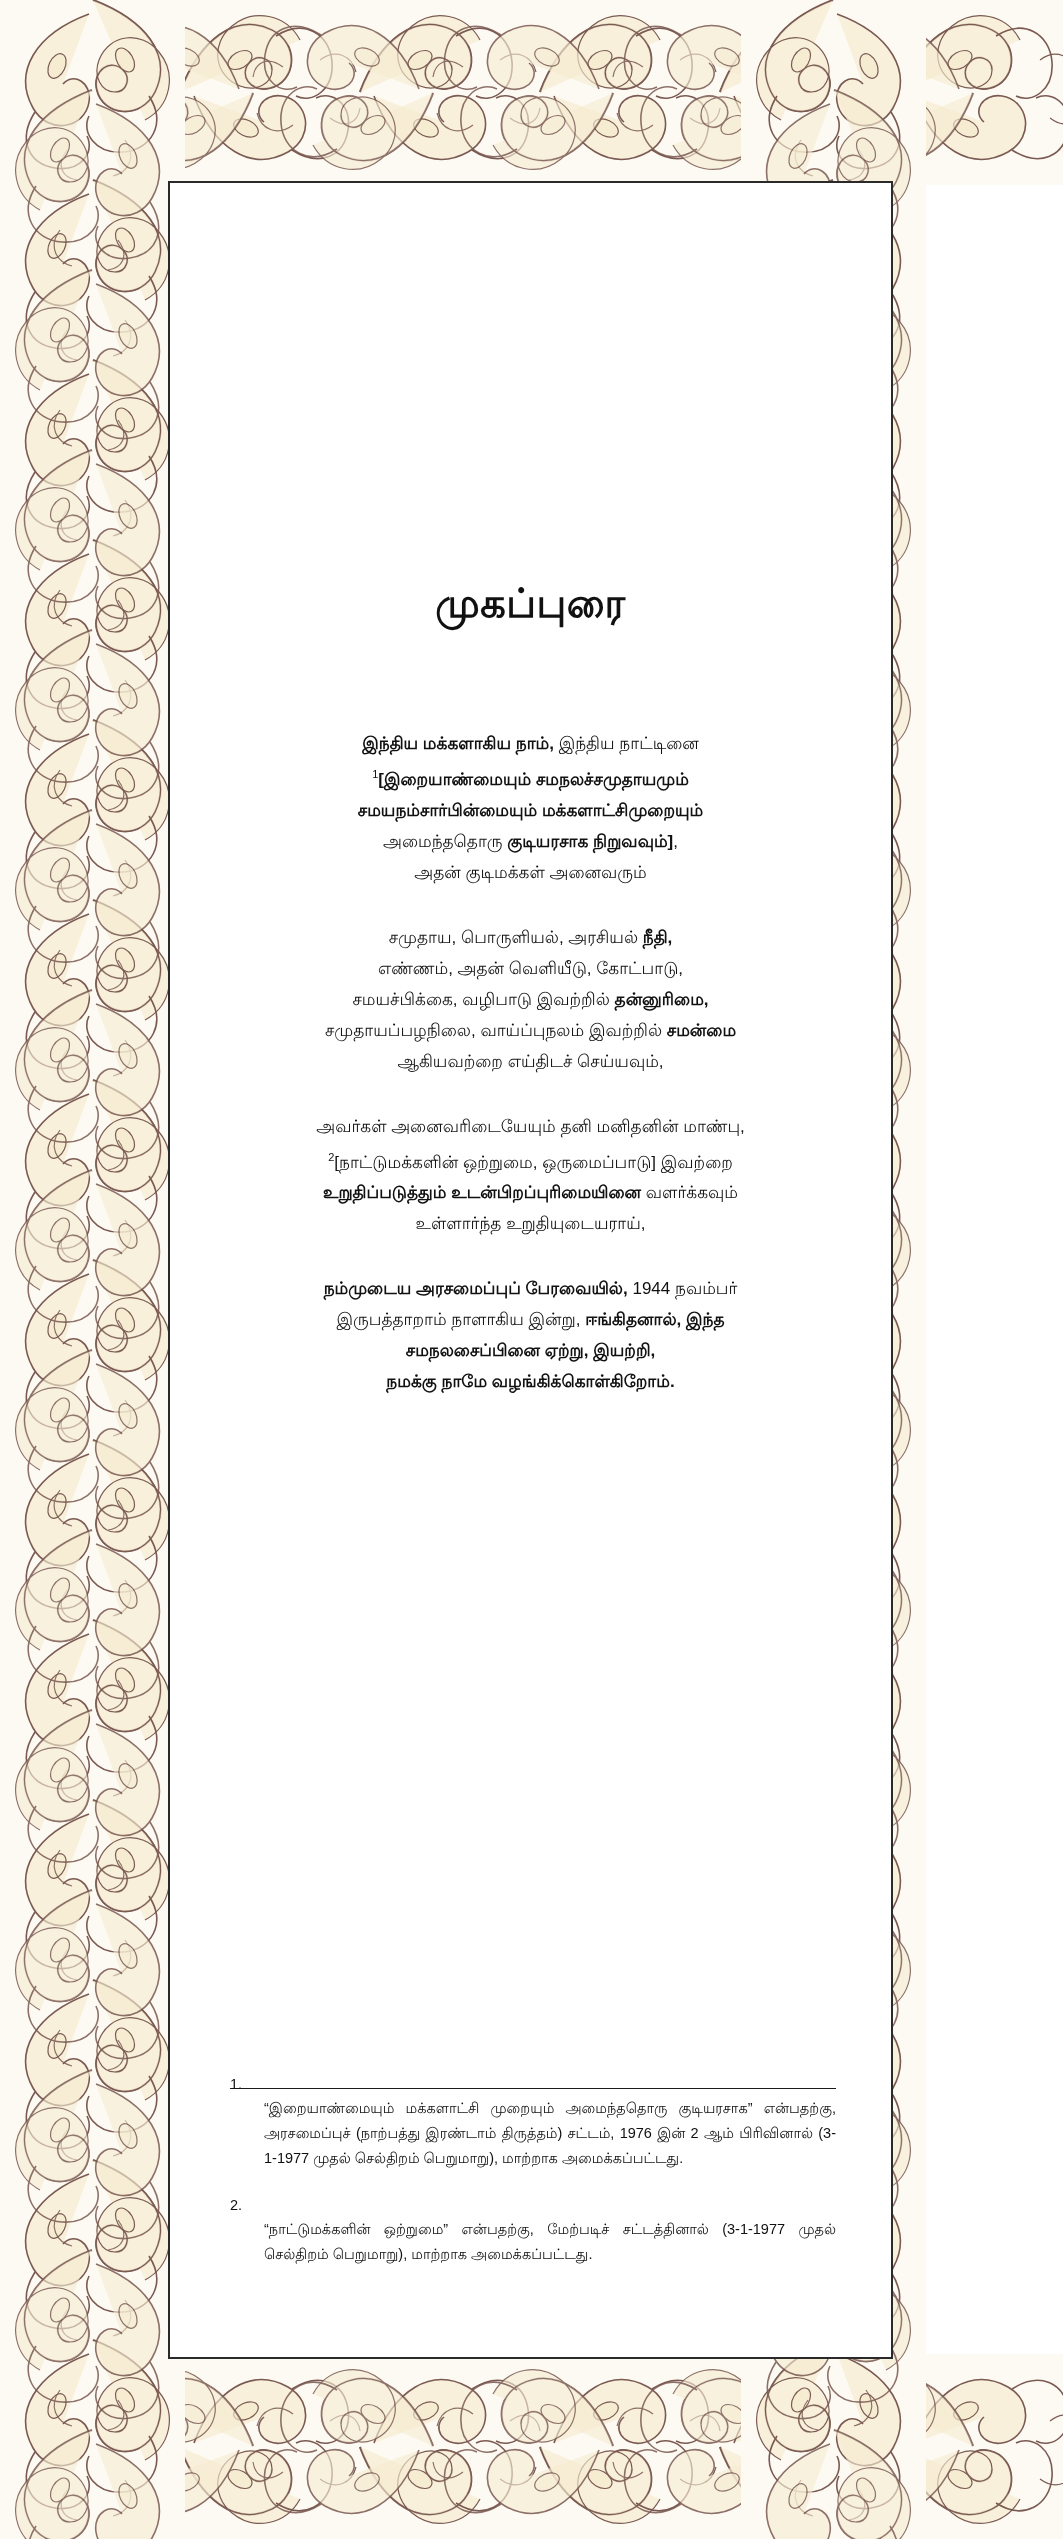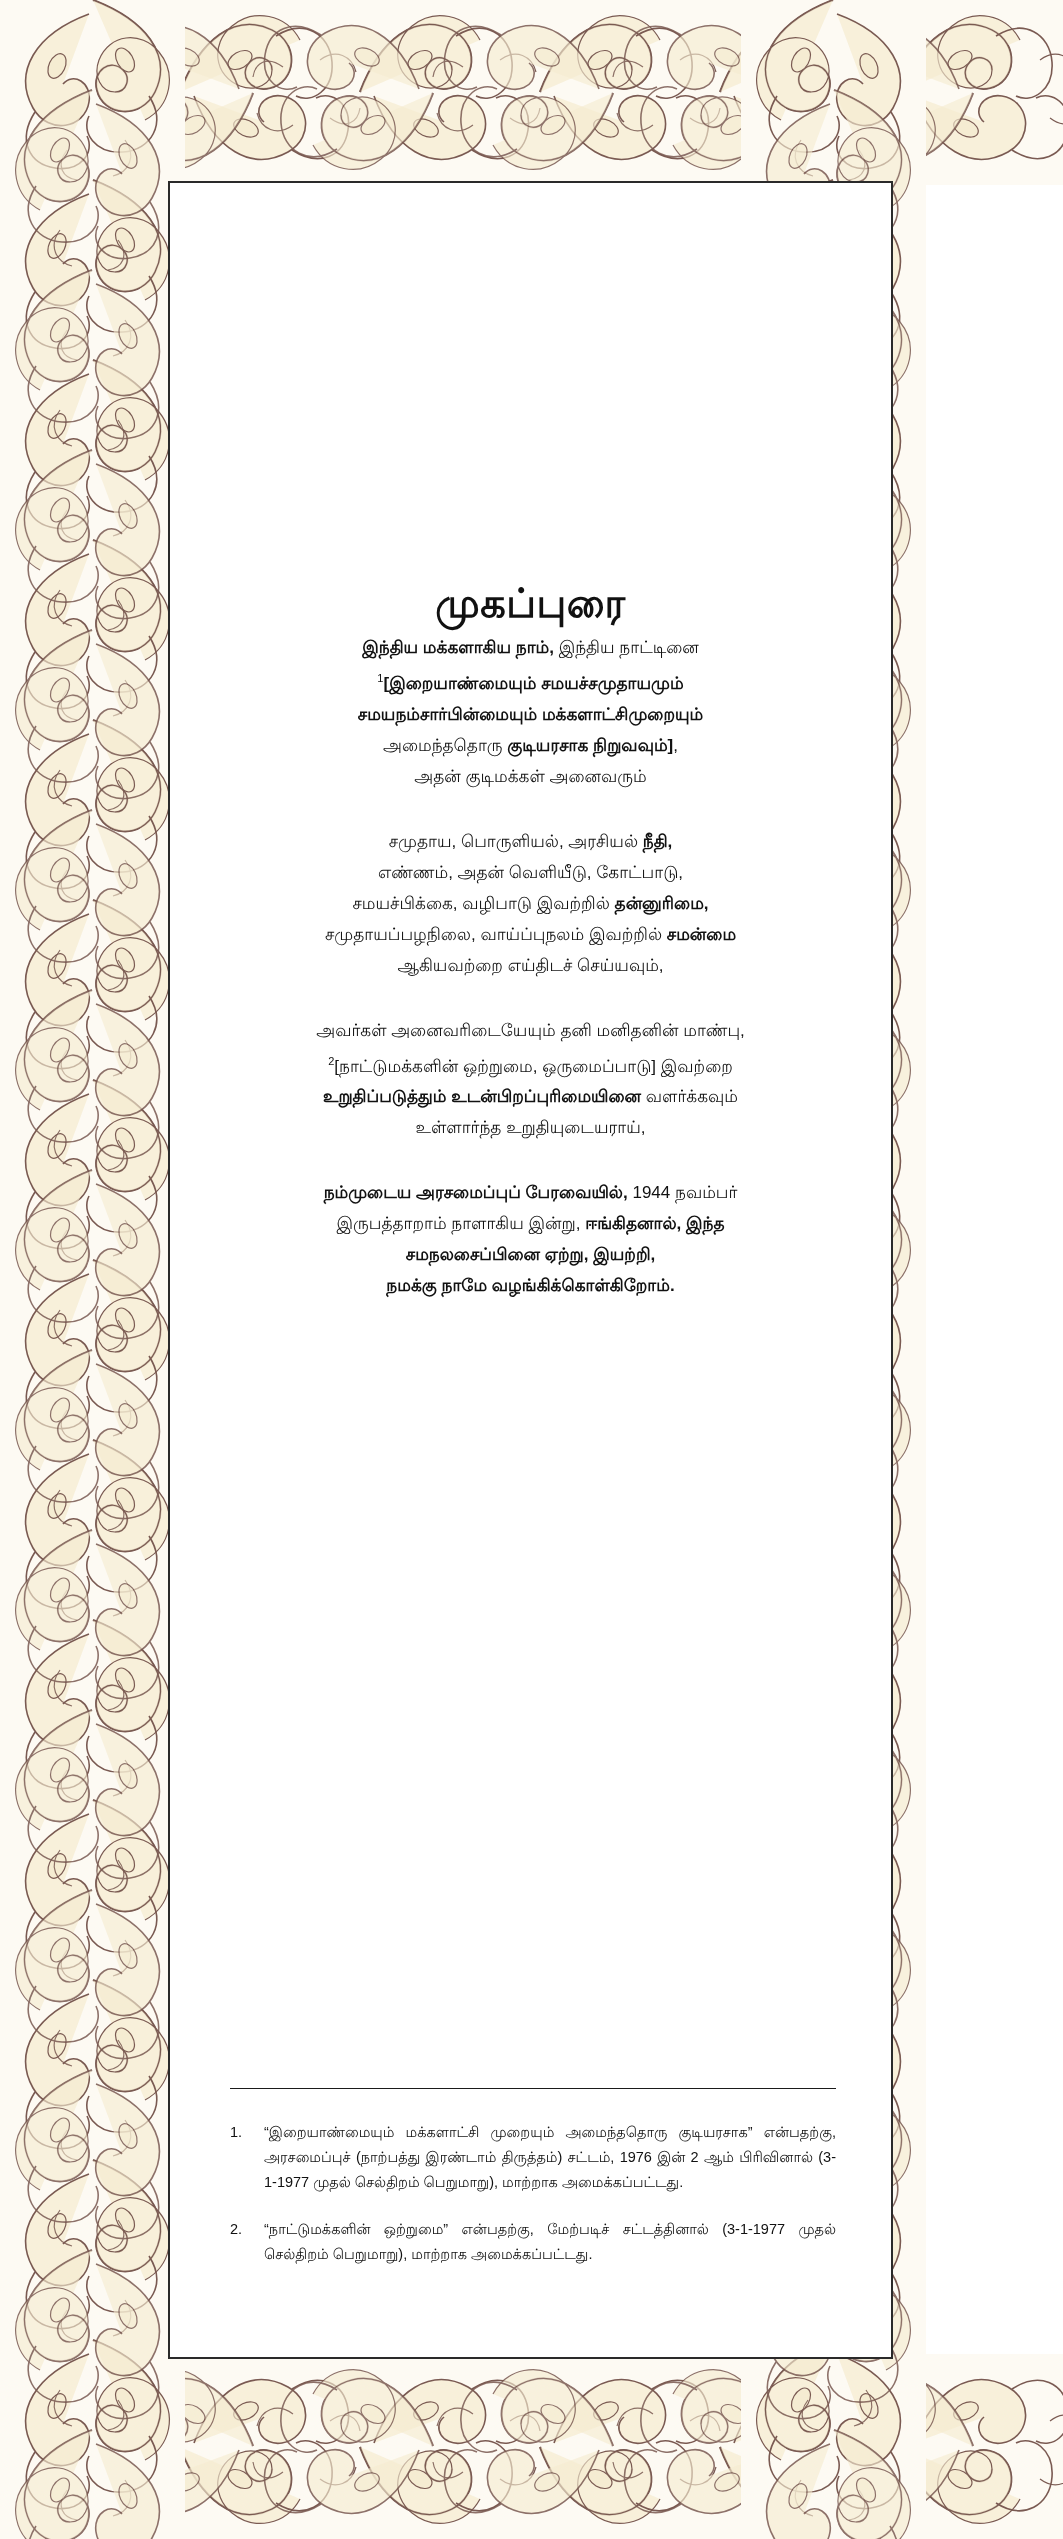--- a/index.html
+++ b/index.html
@@ -66,20 +66,21 @@
     font-size: 40px;
     font-weight: bold;
     color: #111;
     margin-top: 350px;
     margin-bottom: 0;
     letter-spacing: 0.5px;
     font-family: "Liberation Sans", sans-serif;
   }
 
   .preamble {
+    margin-top: 96px;
     color: #111;
   }
 
   .para {
     text-align: center;
     font-size: 17px;
     line-height: 31px;
     margin: 0 0 34px 0;
     padding: 0 6px;
   }
@@ -108,21 +109,21 @@
     color: #111;
   }
   .footnote {
     display: flex;
     gap: 14px;
     margin-bottom: 22px;
     text-align: justify;
   }
   .footnote:last-child { margin-bottom: 0; }
   .fn-num { flex: 0 0 20px; }
-  .fn-text { flex: 1 1 auto; text-align: justify; }
+  .fn-text { flex: 1 1 auto; text-align: justify; margin-top: 24px; }
 </style>
 </head>
 <body>
 
 <div class="page">
 
   <div class="ornament-band band-top">
     <svg viewBox="0 0 1063 185" preserveAspectRatio="none" xmlns="http://www.w3.org/2000/svg">
       <defs>
         <g id="scrollUnit">
@@ -254,21 +255,21 @@
       </g>
     </svg>
   </div>
 
   <div class="content-panel">
     <div class="inner-text">
 
       <h1 class="doc-title">முகப்புரை</h1>
 
       <div class="preamble" id="preamble-body">
-          <div class="para"><span class="b">இந்திய மக்களாகிய நாம்,</span><span> இந்திய நாட்டினை</span><br><sup>1</sup><span class="b">[இறையாண்மையும் சமயச்சமுதாயமும்</span><br><span class="b">சமயநம்சார்பின்மையும் மக்களாட்சிமுறையும்</span><br><span>அமைந்ததொரு </span><span class="b">குடியரசாக நிறுவவும்]</span><span>,</span><br><span>அதன் குடிமக்கள் அனைவரும்</span></div>
+          <div class="para"><span class="b">இந்திய மக்களாகிய நாம்,</span><span> இந்திய நாட்டினை</span><br><sup>1</sup><span class="b">[இறையாண்மையும் சமநலச்சமுதாயமும்</span><br><span class="b">சமயநம்சார்பின்மையும் மக்களாட்சிமுறையும்</span><br><span>அமைந்ததொரு </span><span class="b">குடியரசாக நிறுவவும்]</span><span>,</span><br><span>அதன் குடிமக்கள் அனைவரும்</span></div>
           <div class="para"><span>சமுதாய, பொருளியல், அரசியல் </span><span class="b">நீதி,</span><br><span>எண்ணம், அதன் வெளியீடு, கோட்பாடு,</span><br><span>சமயச்பிக்கை, வழிபாடு இவற்றில் </span><span class="b">தன்னுரிமை,</span><br><span>சமுதாயப்பழநிலை, வாய்ப்புநலம் இவற்றில் </span><span class="b">சமன்மை</span><br><span>ஆகியவற்றை எய்திடச் செய்யவும்,</span></div>
           <div class="para"><span>அவர்கள் அனைவரிடையேயும் தனி மனிதனின் மாண்பு,</span><br><sup>2</sup><span>[நாட்டுமக்களின் ஒற்றுமை, ஒருமைப்பாடு]</span><span> இவற்றை</span><br><span class="b">உறுதிப்படுத்தும் </span><span class="b">உடன்பிறப்புரிமையினை</span><span> வளர்க்கவும்</span><br><span>உள்ளார்ந்த உறுதியுடையராய்,</span></div>
           <div class="para"><span class="b">நம்முடைய அரசமைப்புப் பேரவையில்,</span><span> 1944 நவம்பர்</span><br><span>இருபத்தாறாம் நாளாகிய இன்று, </span><span class="b">ஈங்கிதனால், இந்த</span><br><span class="b">சமநலசைப்பினை ஏற்று, இயற்றி,</span><br><span class="b">நமக்கு நாமே வழங்கிக்கொள்கிறோம்.</span></div>
         </div>
     </div>
 
     <div class="footnote-rule"></div>
 
     <div class="footnotes" id="footnote-list">
         <div class="footnote">

